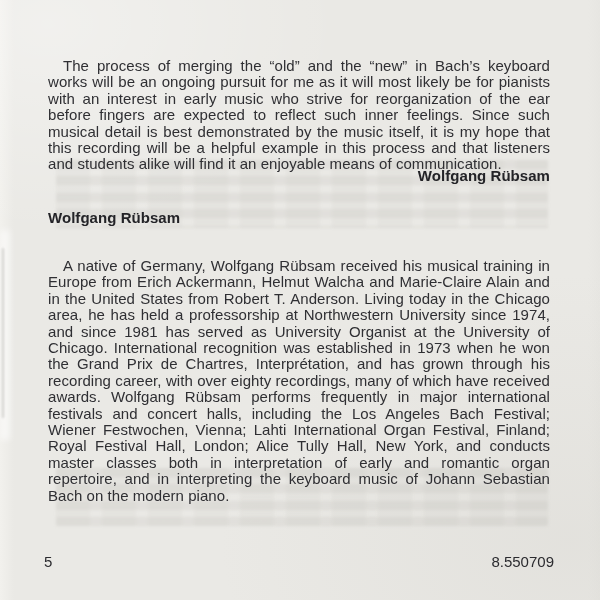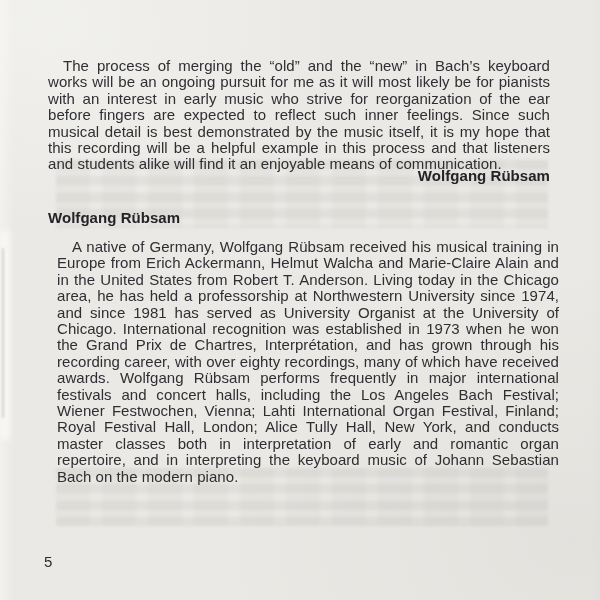--- a/index.html
+++ b/index.html
@@ -71,21 +71,21 @@
     letter-spacing: 0.05px;
     z-index: 2;
   }
   .para {
     text-align: justify;
     text-indent: 15px;
   }
   .intro     { top: 43px; }
   .signature { top: 168px; text-align: right; font-weight: bold; color: #232327; }
   .heading   { top: 210px; font-weight: bold; color: #232327; }
-  .bio       { top: 224px; margin-left: 9px; }
+  .bio       { top: 243px; }
   .footer-num {
     position: absolute;
     top: 553px;
     color: #2b2b2f;
     font-size: 15px;
     line-height: 18px;
     z-index: 2;
   }
   .page-number { left: 44px; }
   .catalog-number { left: 48px; width: 506px; text-align: right; }
@@ -102,13 +102,14 @@
   <p class="txt para intro">The process of merging the “old” and the “new” in Bach’s keyboard works will be an ongoing pursuit for me as it will most likely be for pianists with an interest in early music who strive for reorganization of the ear before fingers are expected to reflect such inner feelings. Since such musical detail is best demonstrated by the music itself, it is my hope that this recording will be a helpful example in this process and that listeners and students alike will find it an enjoyable means of communication.</p>
 
   <div class="txt signature">Wolfgang Rübsam</div>
 
   <div class="txt heading">Wolfgang Rübsam</div>
 
   <p class="txt para bio">A native of Germany, Wolfgang Rübsam received his musical training in Europe from Erich Ackermann, Helmut Walcha and Marie-Claire Alain and in the United States from Robert T. Anderson. Living today in the Chicago area, he has held a professorship at Northwestern University since 1974, and since 1981 has served as University Organist at the University of Chicago. International recognition was established in 1973 when he won the Grand Prix de Chartres, Interprétation, and has grown through his recording career, with over eighty recordings, many of which have received awards. Wolfgang Rübsam performs frequently in major international festivals and concert halls, including the Los Angeles Bach Festival; Wiener Festwochen, Vienna; Lahti International Organ Festival, Finland; Royal Festival Hall, London; Alice Tully Hall, New York, and conducts master classes both in interpretation of early and romantic organ repertoire, and in interpreting the keyboard music of Johann Sebastian Bach on the modern piano.</p>
 
   <div class="footer-num page-number">5</div>
 
+  <div class="footer-num catalog-number">8.550709</div>
 </div>
 
 </body></html>

